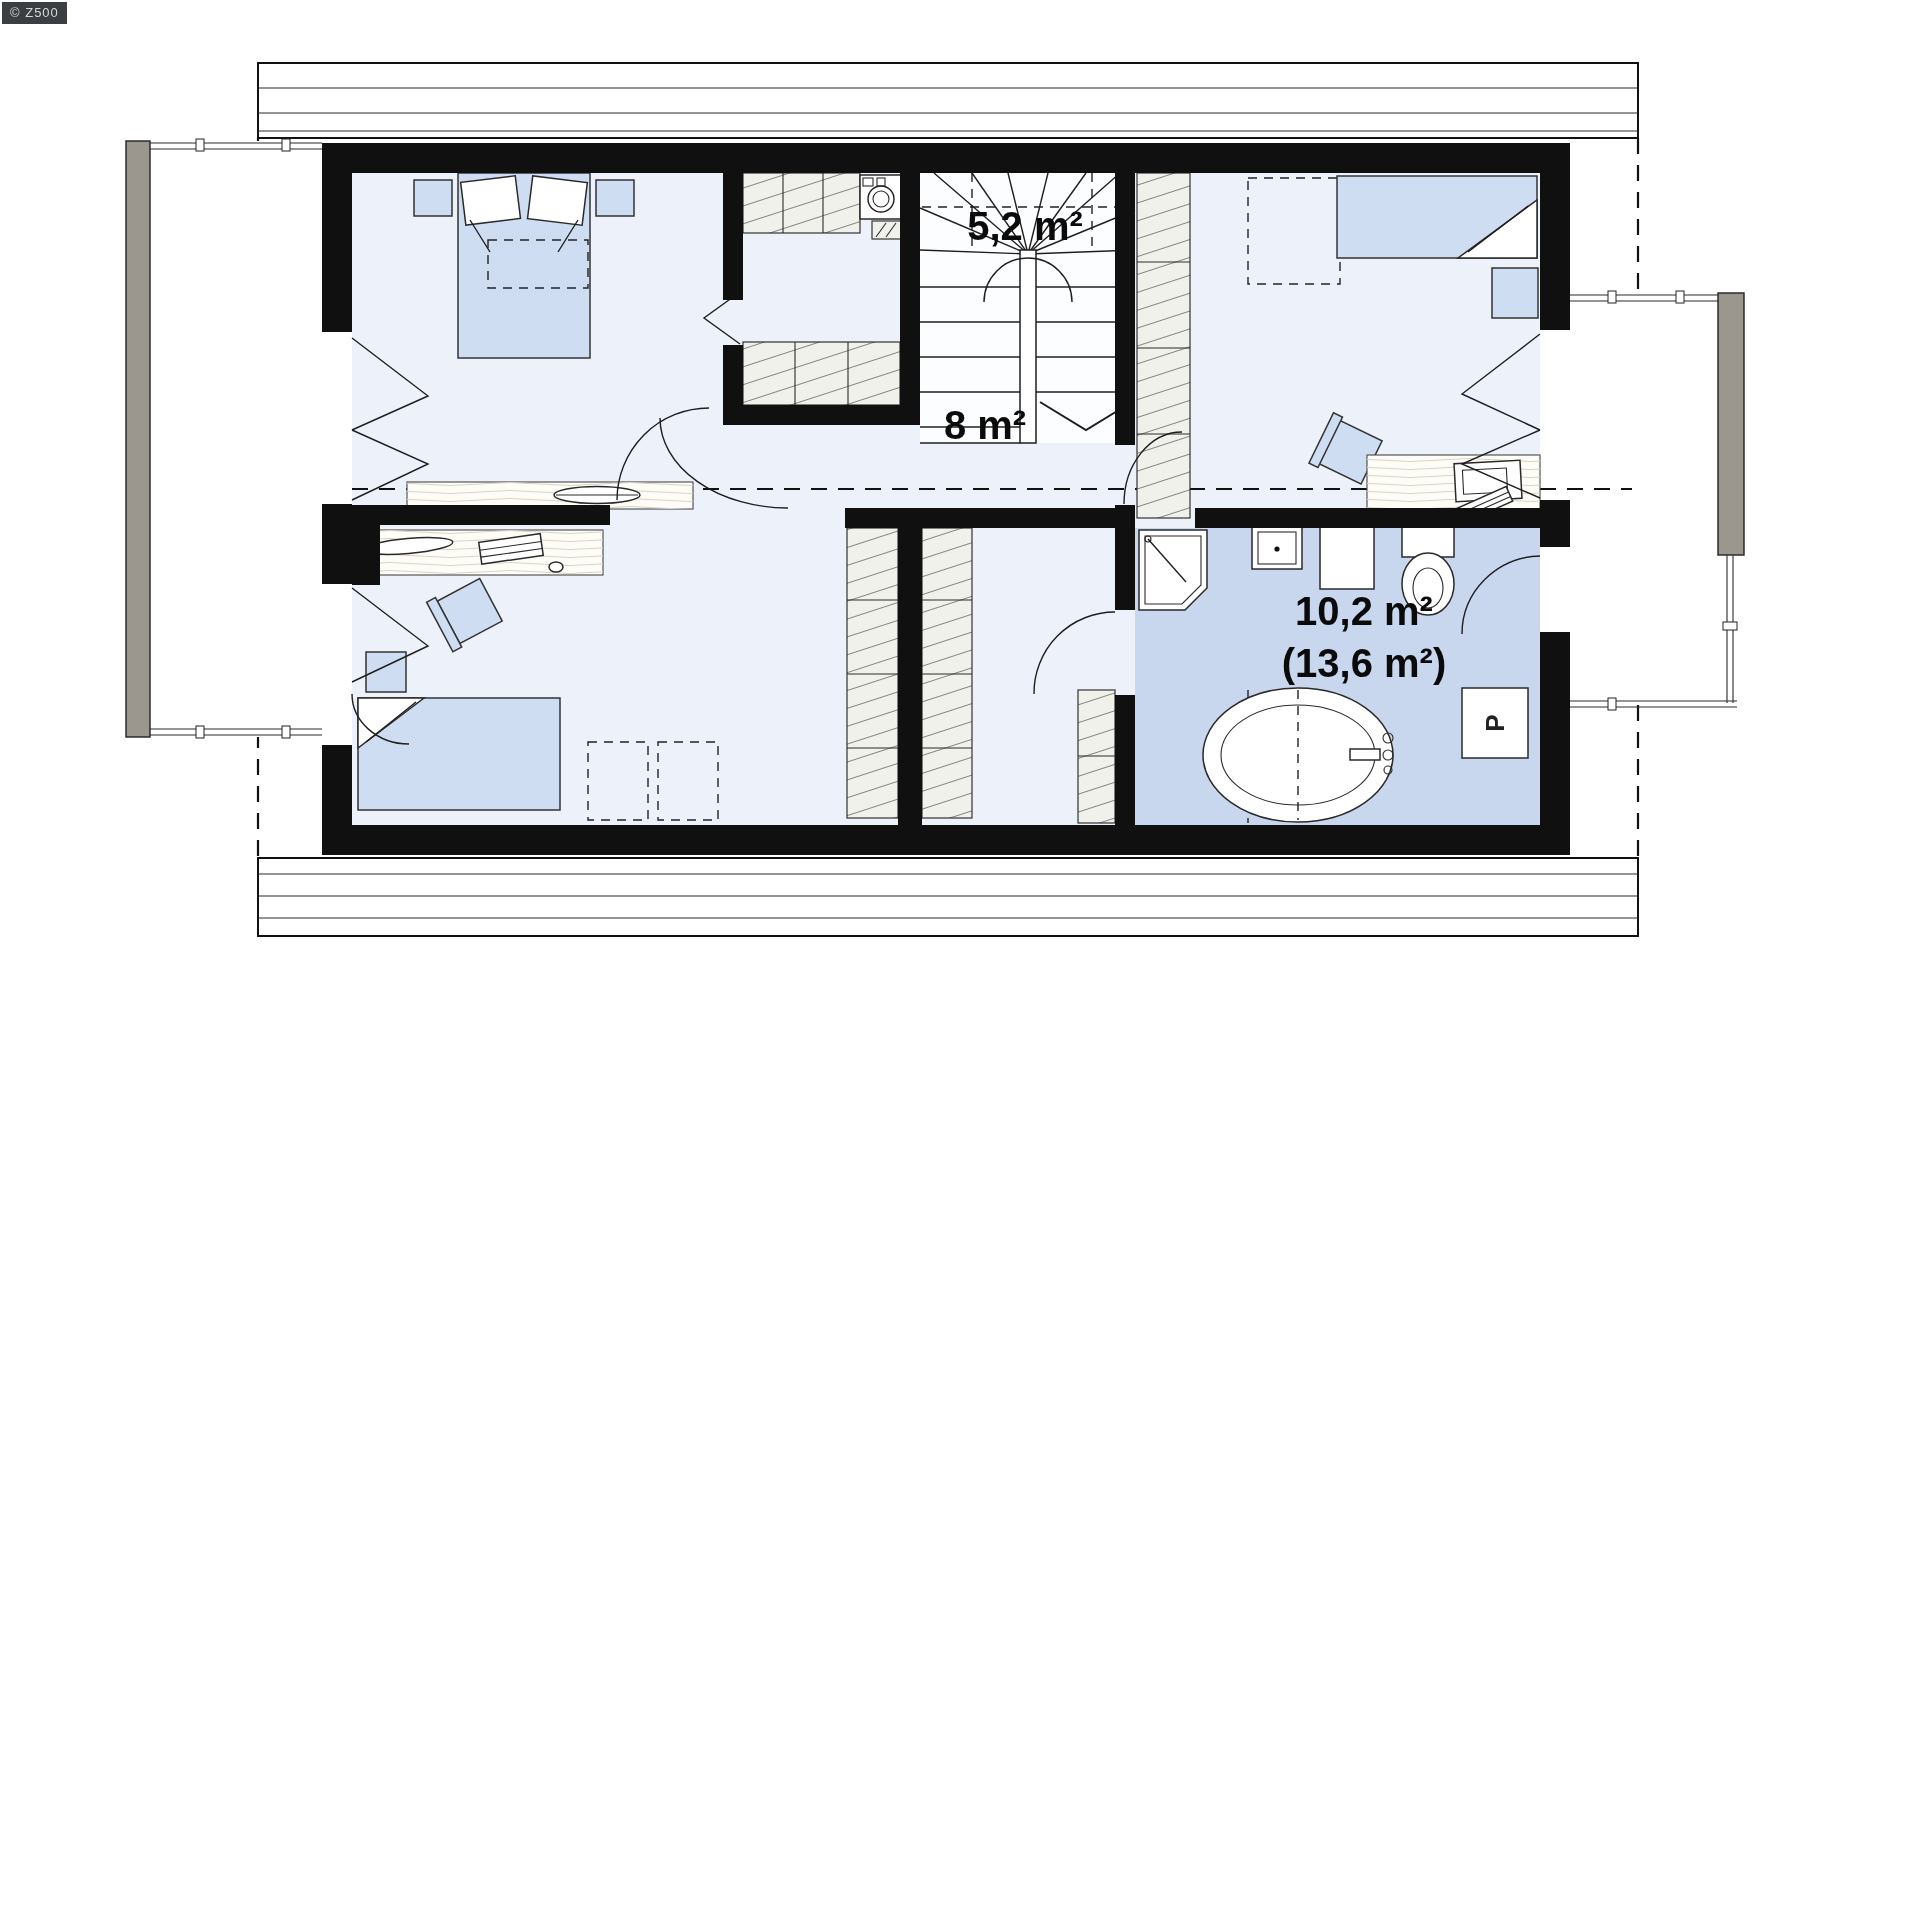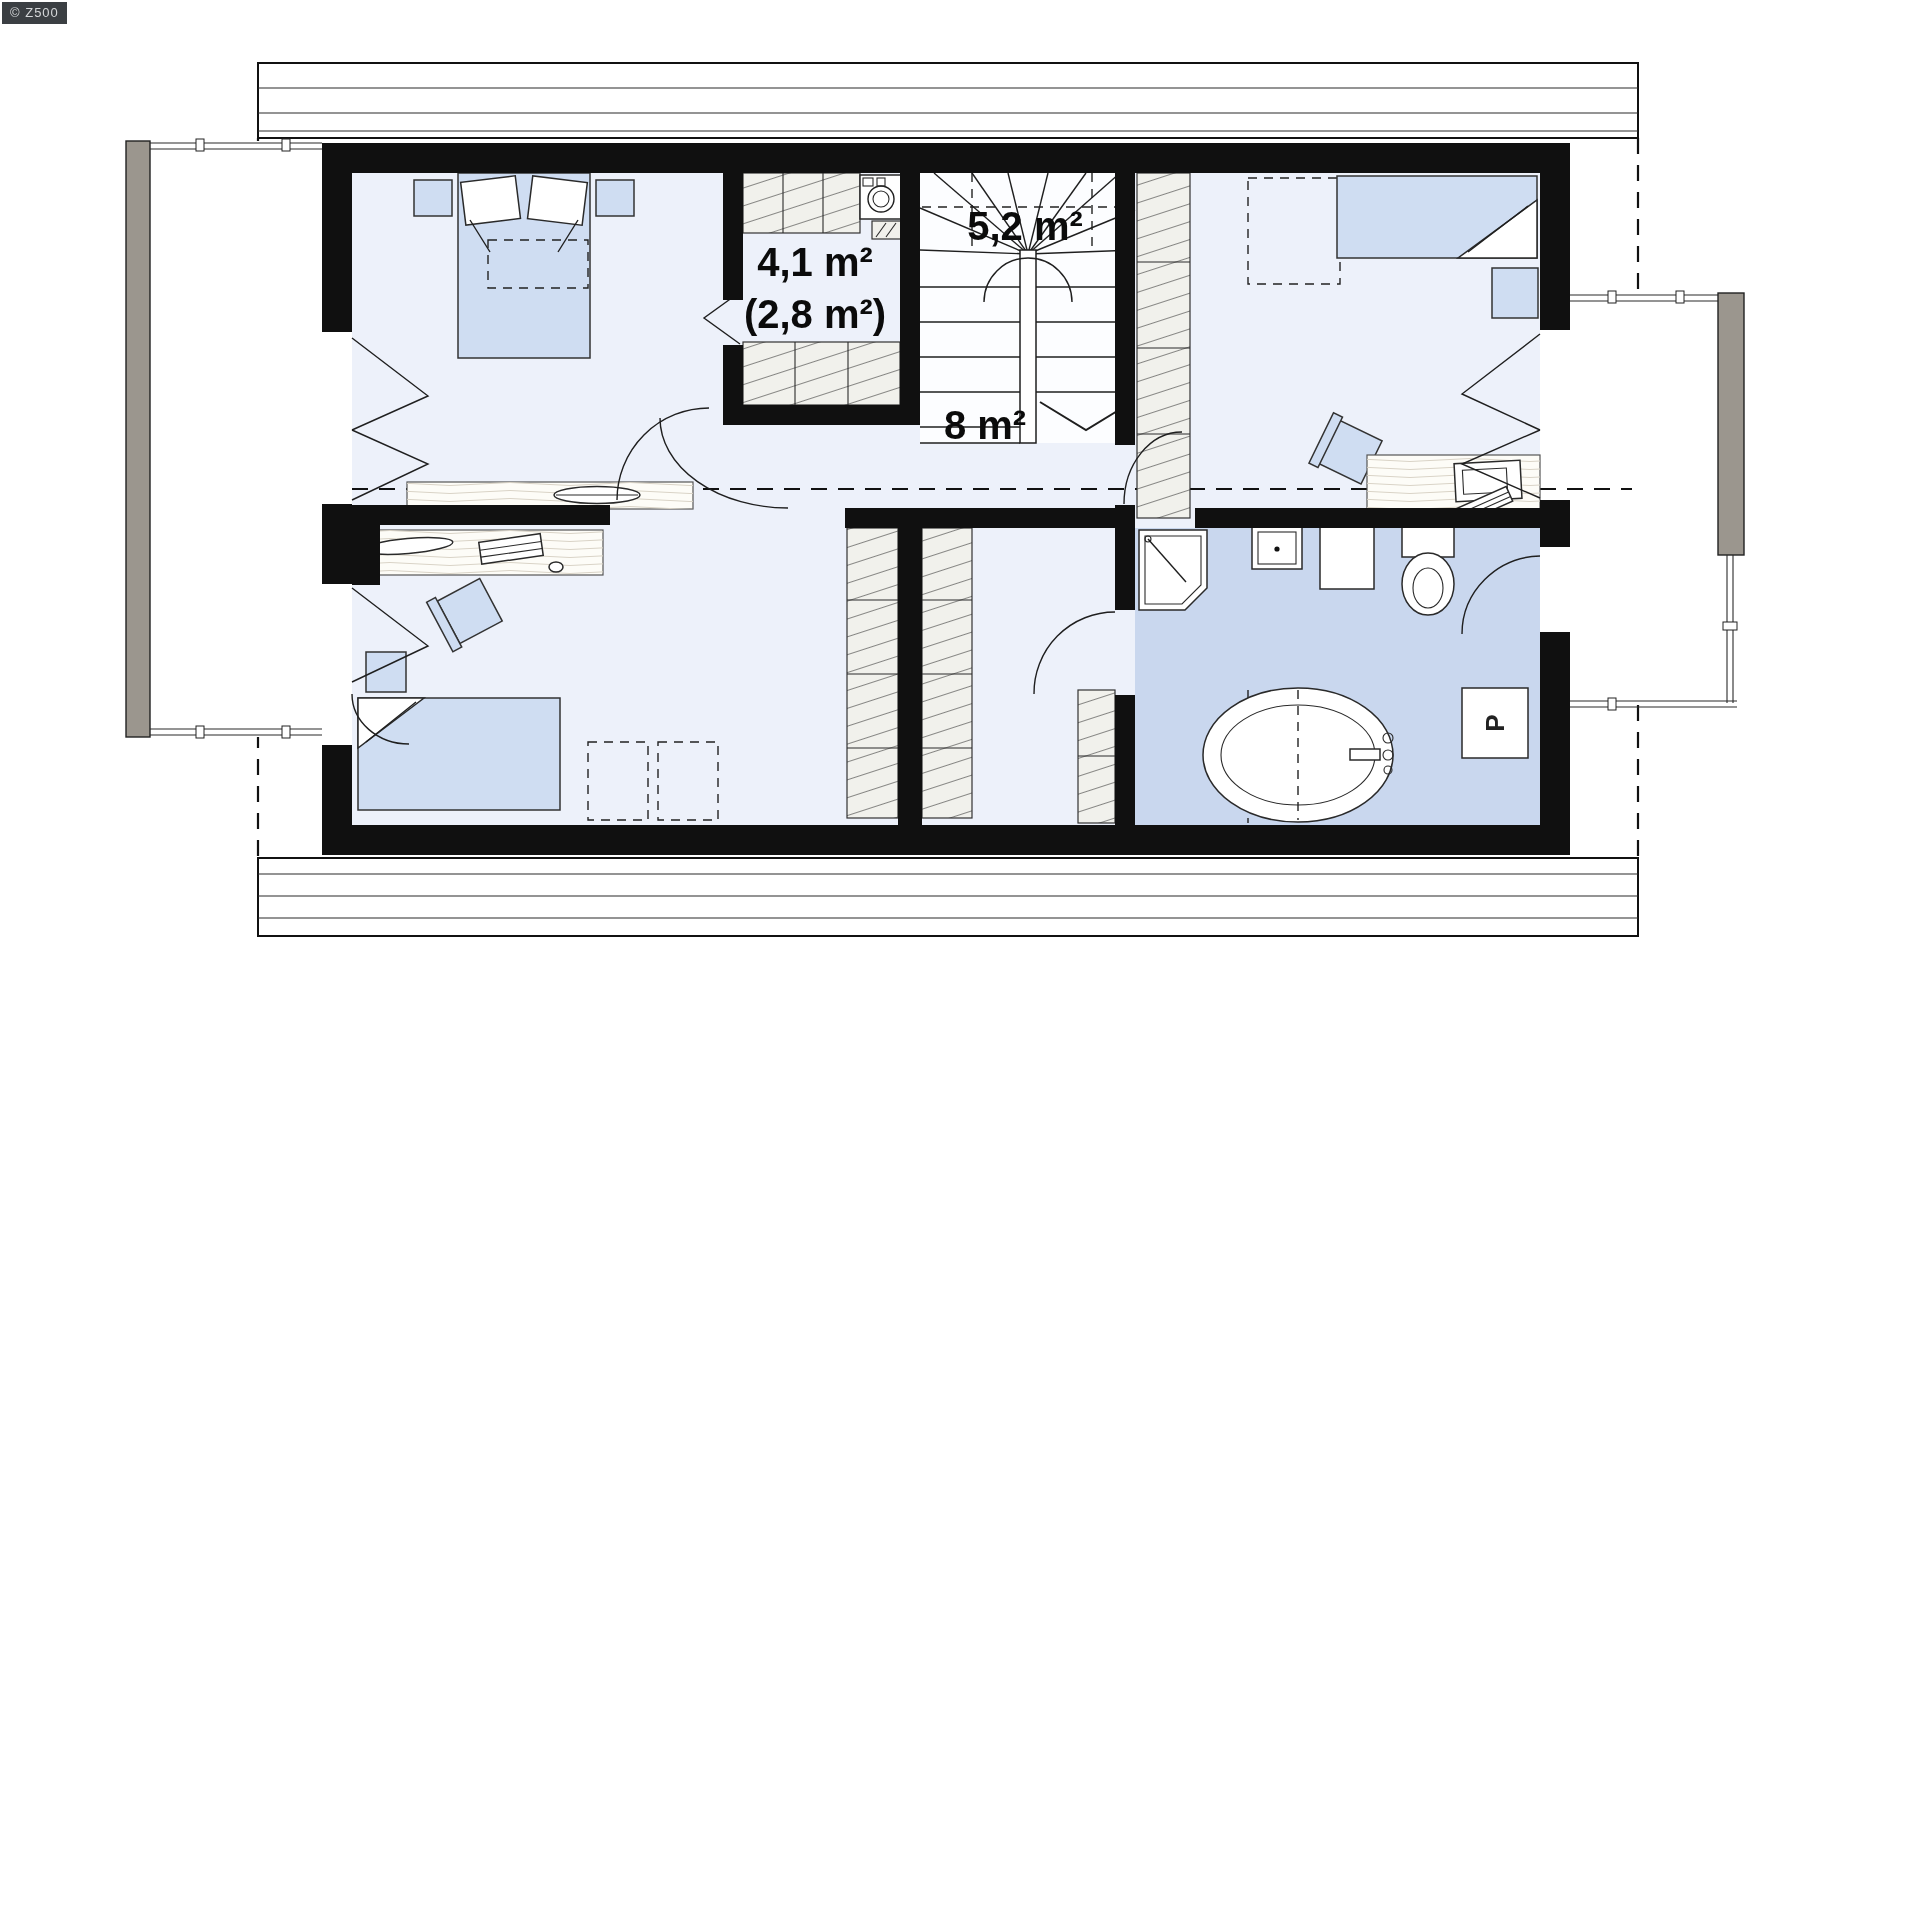--- a/index.html
+++ b/index.html
@@ -303,27 +303,27 @@
 
     <g>
       <path d="M709 408 A 92 92 0 0 0 617 500" class="ln"></path>
       <path d="M660 418 A 128 90 0 0 0 788 508" class="ln"></path>
       <path d="M1182 432 A 58 72 0 0 0 1124 504" class="ln"></path>
       <path d="M1115 612 A 81 81 0 0 0 1034 694" class="ln"></path>
       <path d="M1540 556 A 80 78 0 0 0 1462 634" class="ln"></path>
     </g>
   </svg>
 
-  <div class="room-label" style="left:815px;top:288px">
-    <div>4,1 m²</div>
-      <div>(2,8 m²)</div>
-  </div>
   <div class="room-label" style="left:1025px;top:226px">
     <div>5,2 m²</div>
       <div></div>
   </div>
   <div class="room-label" style="left:985px;top:425px">
     <div>8 m²</div>
       <div></div>
   </div>
+  <div class="room-label" style="left:1364px;top:637px">
+    <div>10,2 m²</div>
+      <div>(13,6 m²)</div>
+  </div>
   <div class="washer-label" style="left:1495px;top:723px">P</div>
 
 </div>
 
 </body></html>

